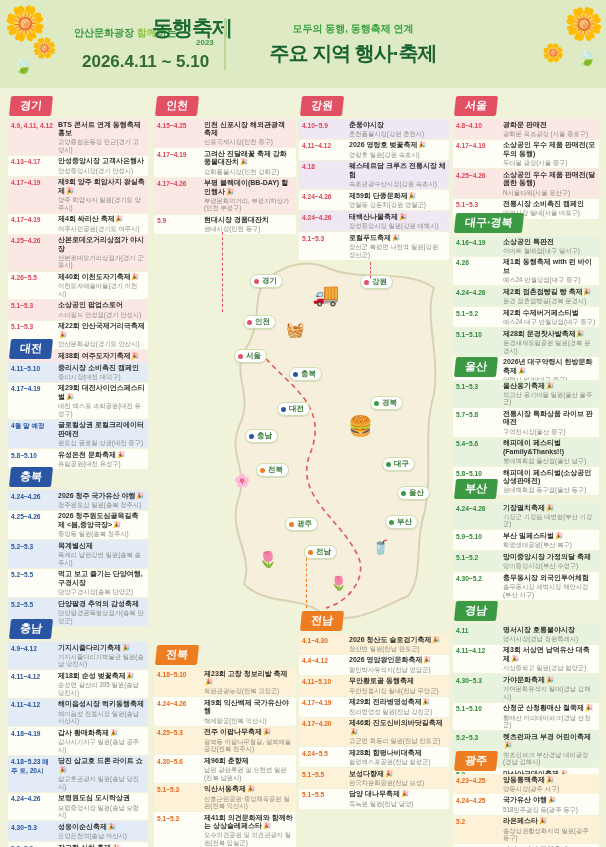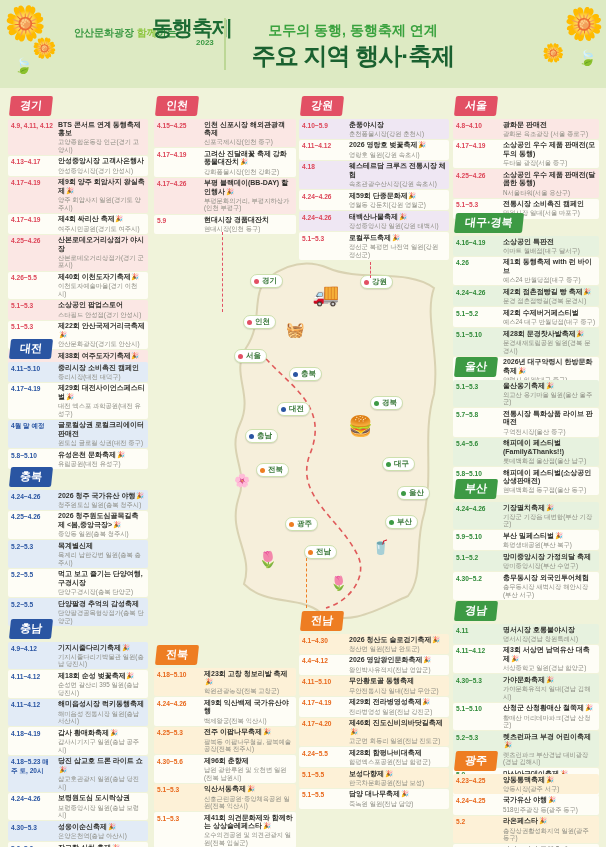--- a/index.html
+++ b/index.html
@@ -6,22 +6,22 @@
   #poster{position:relative;width:606px;height:847px;background:#f0f3da;overflow:hidden;
           font-family:"Liberation Sans","DejaVu Sans",sans-serif;}
   
   #hdr{position:absolute;left:0;top:0;width:606px;height:88px;background:#ddeac3;}
   .tagline{position:absolute;left:74px;top:26px;font-size:10px;font-weight:bold;color:#3c9a44;}
   .tagline .mid{color:#8dc63f;}
   .logo{position:absolute;left:152px;top:14px;font-size:21px;font-weight:900;color:#1c6b33;letter-spacing:-1px;}
   .logo-year{position:absolute;left:196px;top:38px;font-size:8px;font-weight:bold;color:#3c9a44;}
   .daterange{position:absolute;left:82px;top:52px;font-size:17px;font-weight:900;color:#2f6b33;letter-spacing:0px;}
   .hdr-div{position:absolute;left:224px;top:18px;width:2px;height:52px;background:#bcd796;}
-  .subtitle{position:absolute;left:238px;top:22px;width:230px;text-align:center;font-size:14px;font-weight:900;color:#3aa23e;}
-  .title{position:absolute;left:228px;top:40px;width:250px;text-align:center;font-size:24px;font-weight:900;color:#1a6130;letter-spacing:-1px;}
+  .subtitle{position:absolute;left:238px;top:22px;width:230px;text-align:center;font-size:10px;font-weight:900;color:#3aa23e;}
+  .title{position:absolute;left:228px;top:40px;width:250px;text-align:center;font-size:20px;font-weight:900;color:#1a6130;letter-spacing:-1px;}
   .decor{position:absolute;line-height:1;}
   
   .panel{position:absolute;}
   .ph{display:inline-block;color:#fff;font-weight:bold;font-size:11px;padding:2px 10px 3px;
       margin:0 0 3px 2px;border-radius:2px;transform:skewX(-6deg);}
   .row{display:flex;gap:3px;padding:1.5px 3px;margin-bottom:1px;border-radius:2px;background:#fefdf6;}
   .row .dt{flex:0 0 44px;font-weight:bold;font-size:6.6px;line-height:1.3;padding-top:1px;}
   .row .tx{flex:1;min-width:0;}
   .tt{font-size:7px;font-weight:bold;color:#33332f;line-height:1.2;}
   .vn{font-size:6.3px;color:#8a8a80;line-height:1.2;margin-top:1px;}
@@ -45,20 +45,21 @@
 </style>
 </head>
 <body>
 
 <div id="poster">
 
   <div id="hdr">
     <div class="tagline"><span>안산문화광장 </span><span class="mid">함께</span><span>하는</span></div>
     <div class="logo">동행축제</div>
     <div class="logo-year">2023</div>
+    <div class="daterange">2026.4.11 ~ 5.10</div>
     <div class="hdr-div"></div>
     <div class="subtitle">모두의 동행, 동행축제 연계</div>
     <div class="title">주요 지역 행사·축제</div>
   </div>
 
   <div id="mapwrap">
     <svg width="246" height="390" viewBox="0 0 246 390">
       <path d="M60,22 C42,38 56,66 38,92 C22,118 46,138 32,168
                C18,198 42,214 30,244 C20,278 46,298 36,328
                C58,350 92,340 112,356 C142,372 172,352 200,340

